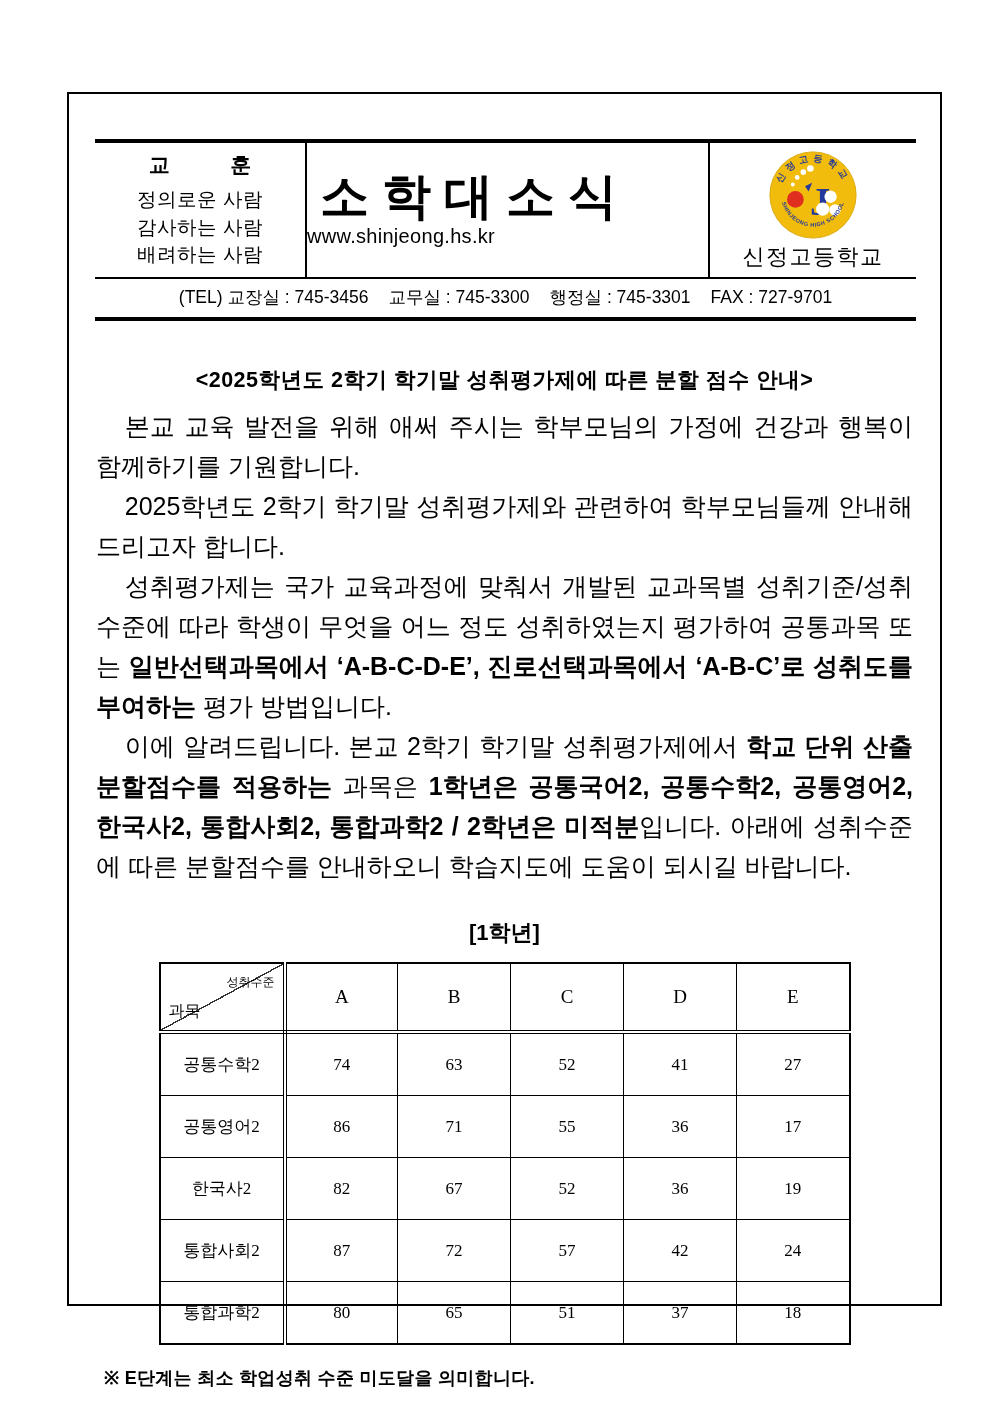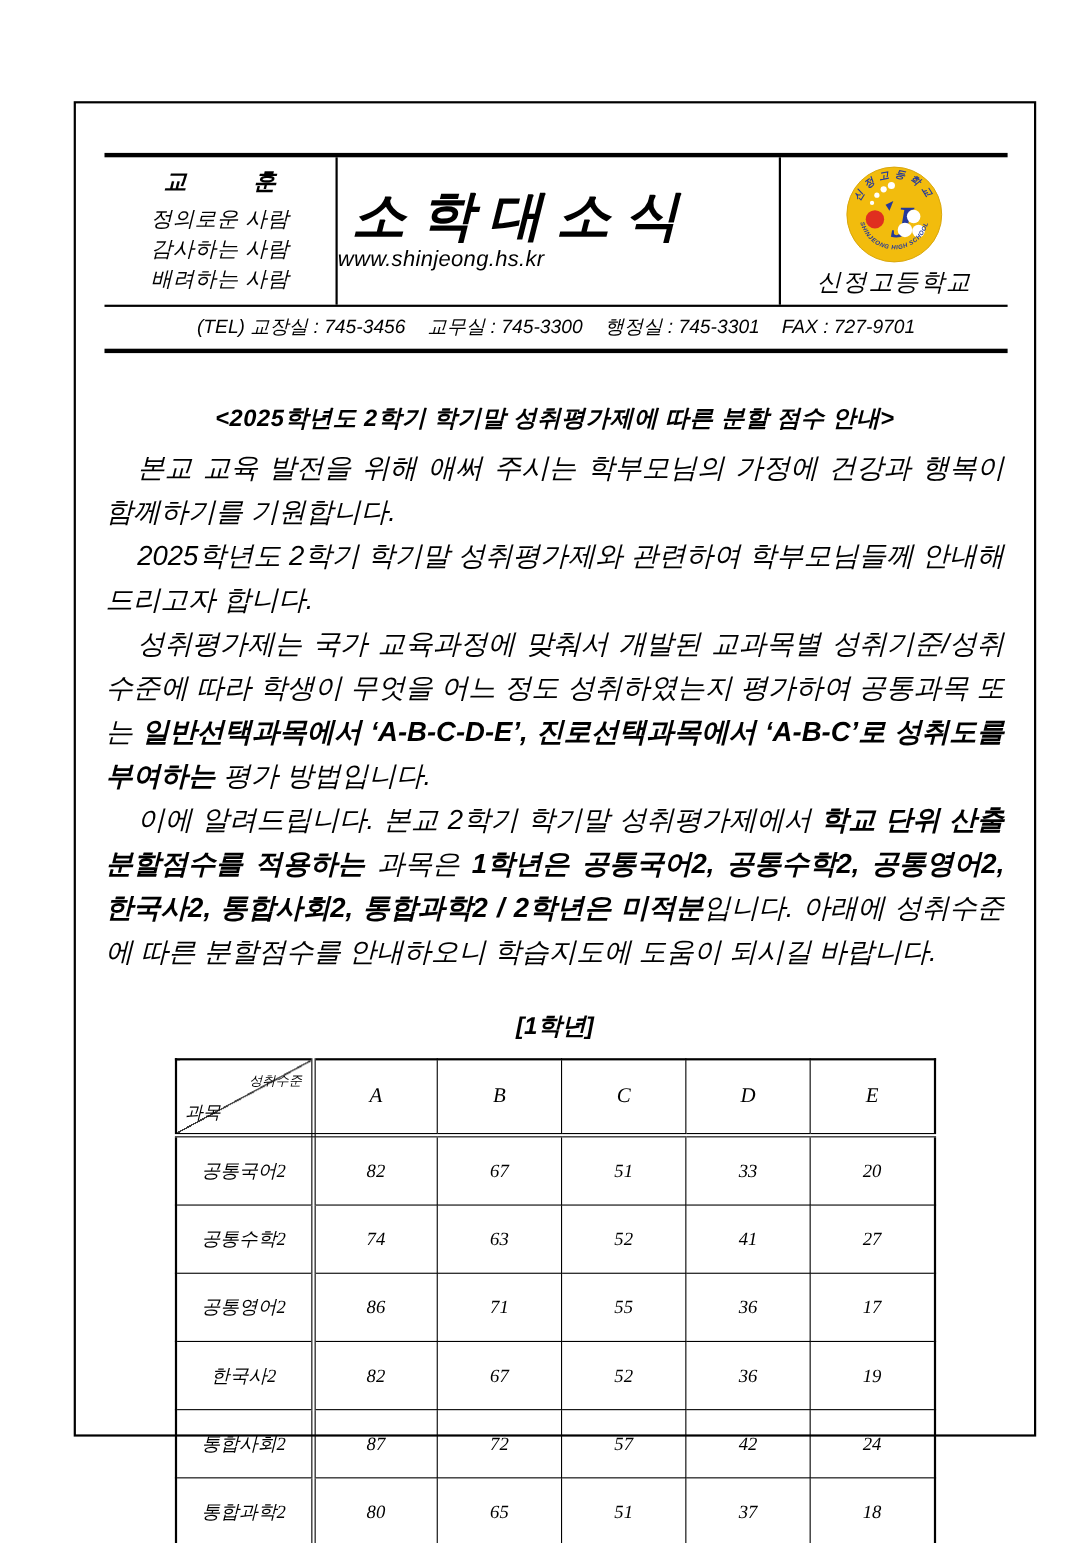--- a/index.html
+++ b/index.html
@@ -10,21 +10,20 @@
     font-family:"Liberation Sans", sans-serif;
     position:relative;
     overflow:hidden;
   }
   .frame{
     position:absolute;left:67px;top:92px;
     width:875px;height:1214px;
     border:2px solid #000;
     background:#fff;
     box-sizing:border-box;
-    font-style:italic;
   }
   
   .masthead{
     margin:45px 24px 0 26px;
     border-top:4px solid #000;
     border-bottom:4px solid #000;
   }
   .mast-main{
     display:flex;align-items:stretch;
     border-bottom:2px solid #000;
@@ -188,28 +187,20 @@
           </th>
           <th>A</th>
           <th>B</th>
           <th>C</th>
           <th>D</th>
           <th>E</th>
         </tr>
       </thead>
       <tbody>
         <tr>
-          <td class="subject">공통국어2</td>
-          <td>82</td>
-          <td>67</td>
-          <td>51</td>
-          <td>33</td>
-          <td>20</td>
-        </tr>
-        <tr>
           <td class="subject">공통수학2</td>
           <td>74</td>
           <td>63</td>
           <td>52</td>
           <td>41</td>
           <td>27</td>
         </tr>
         <tr>
           <td class="subject">공통영어2</td>
           <td>86</td>

